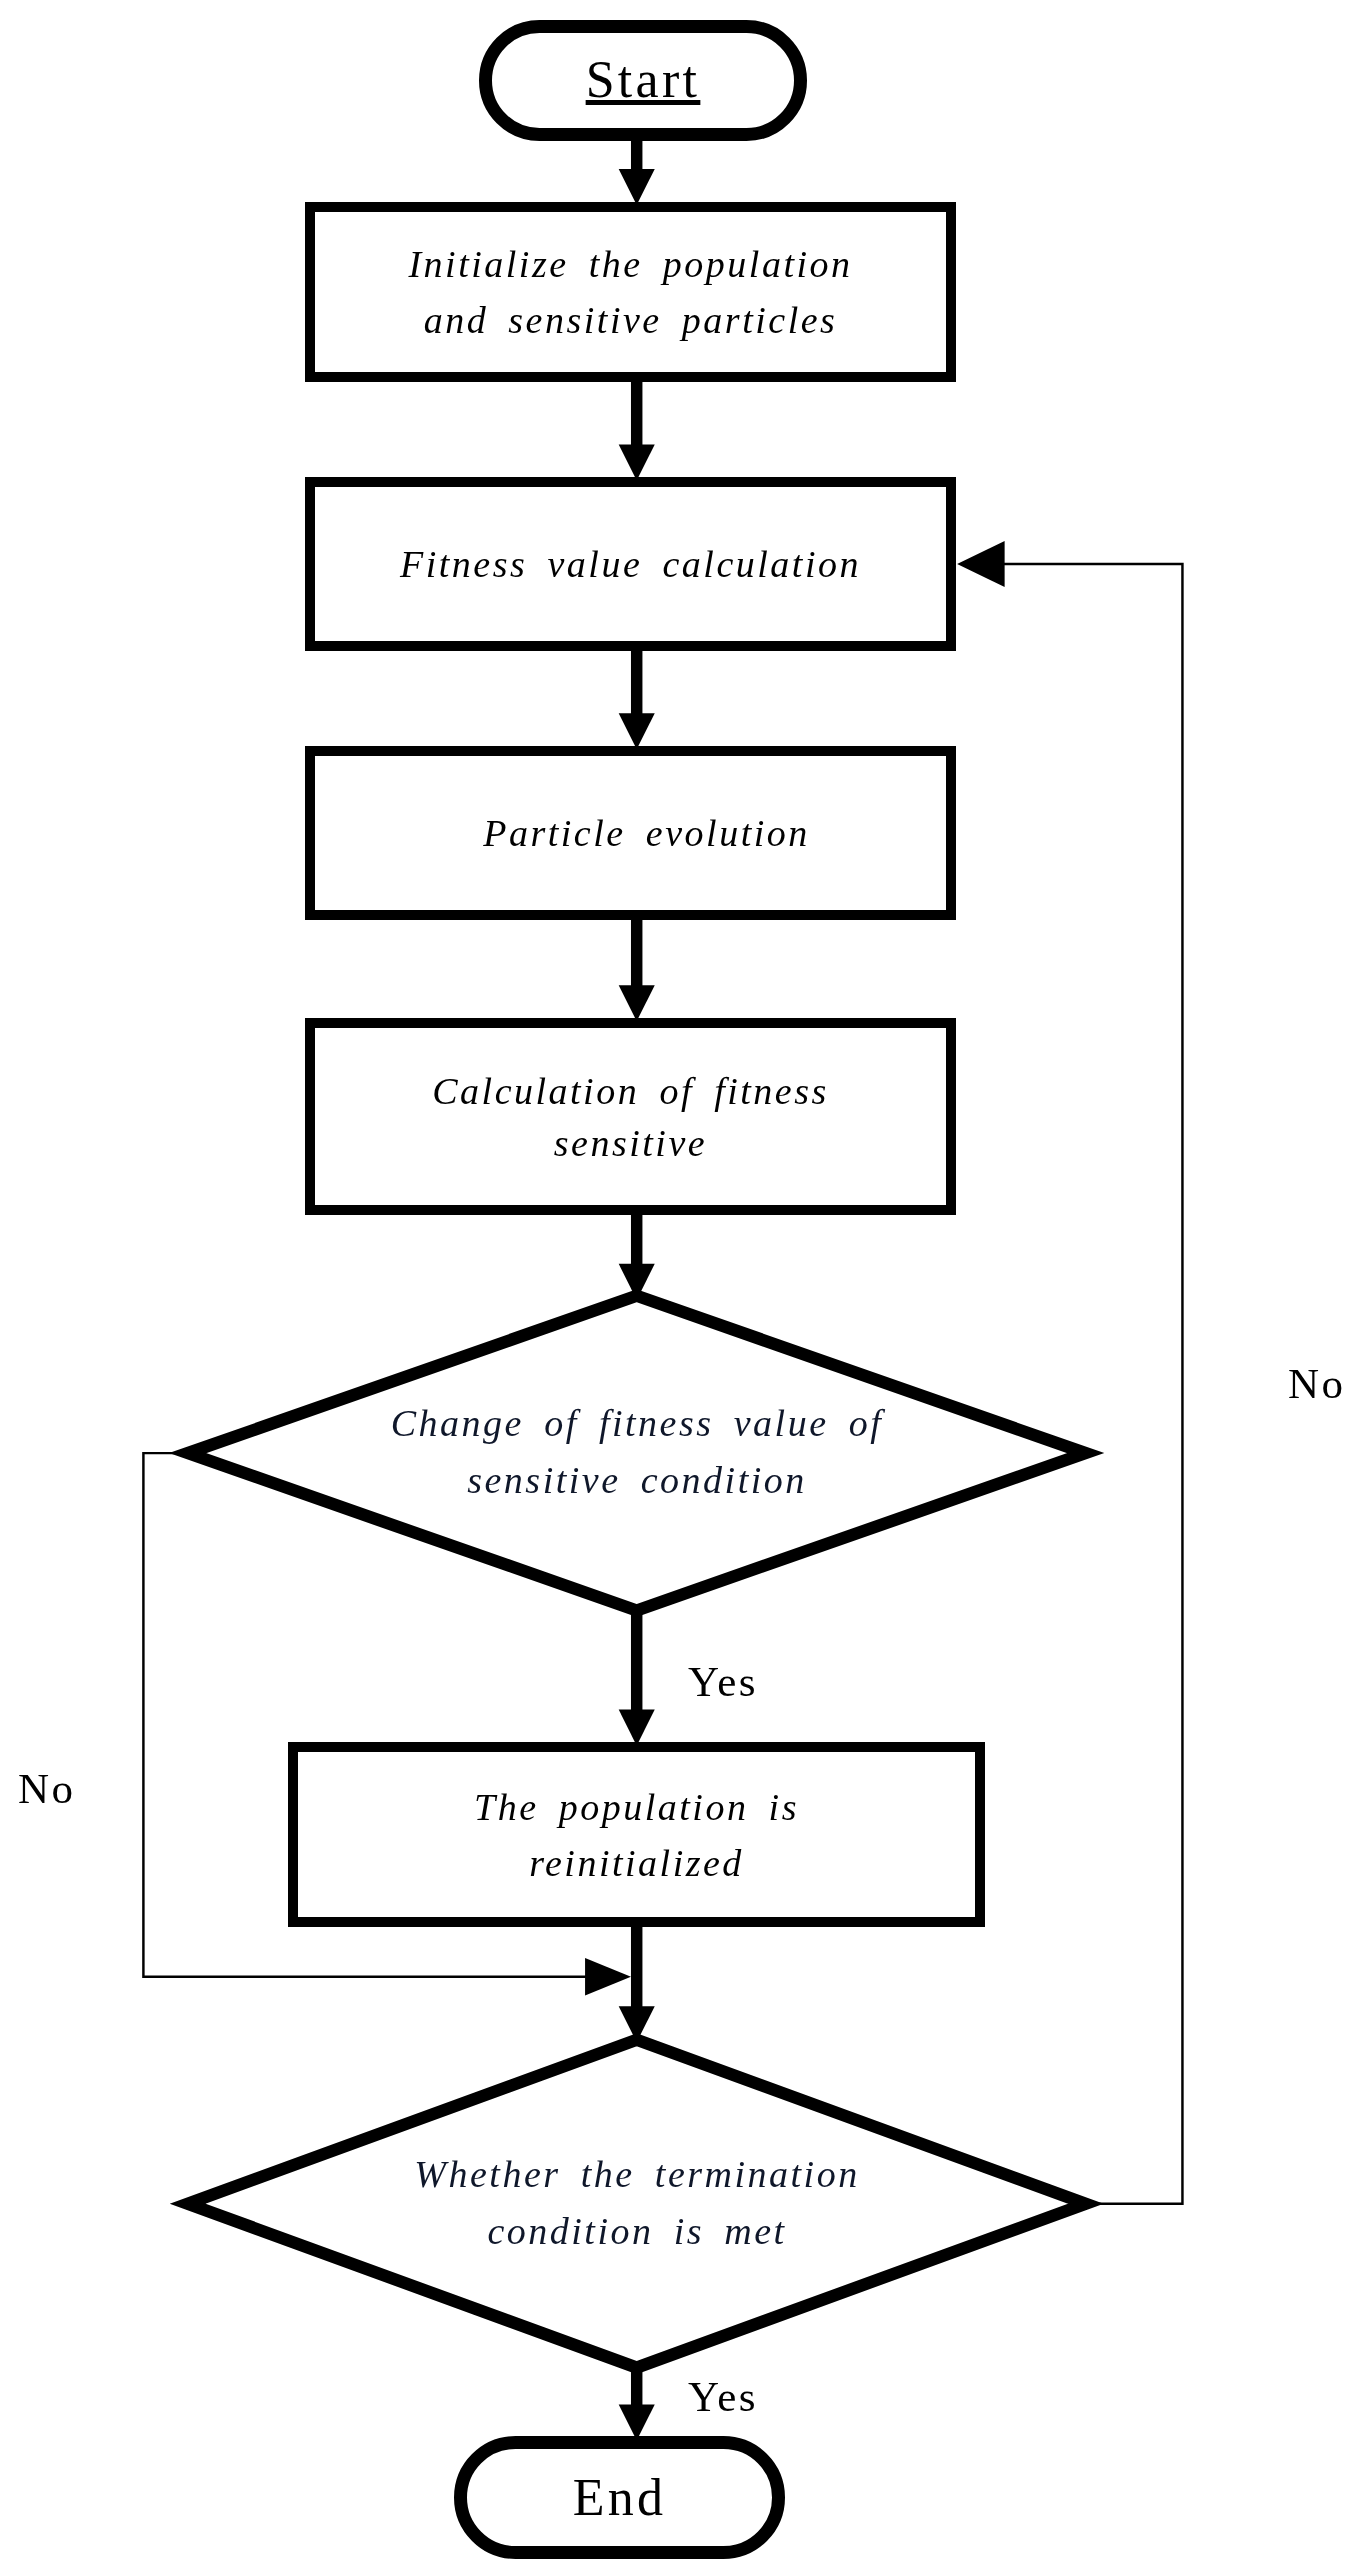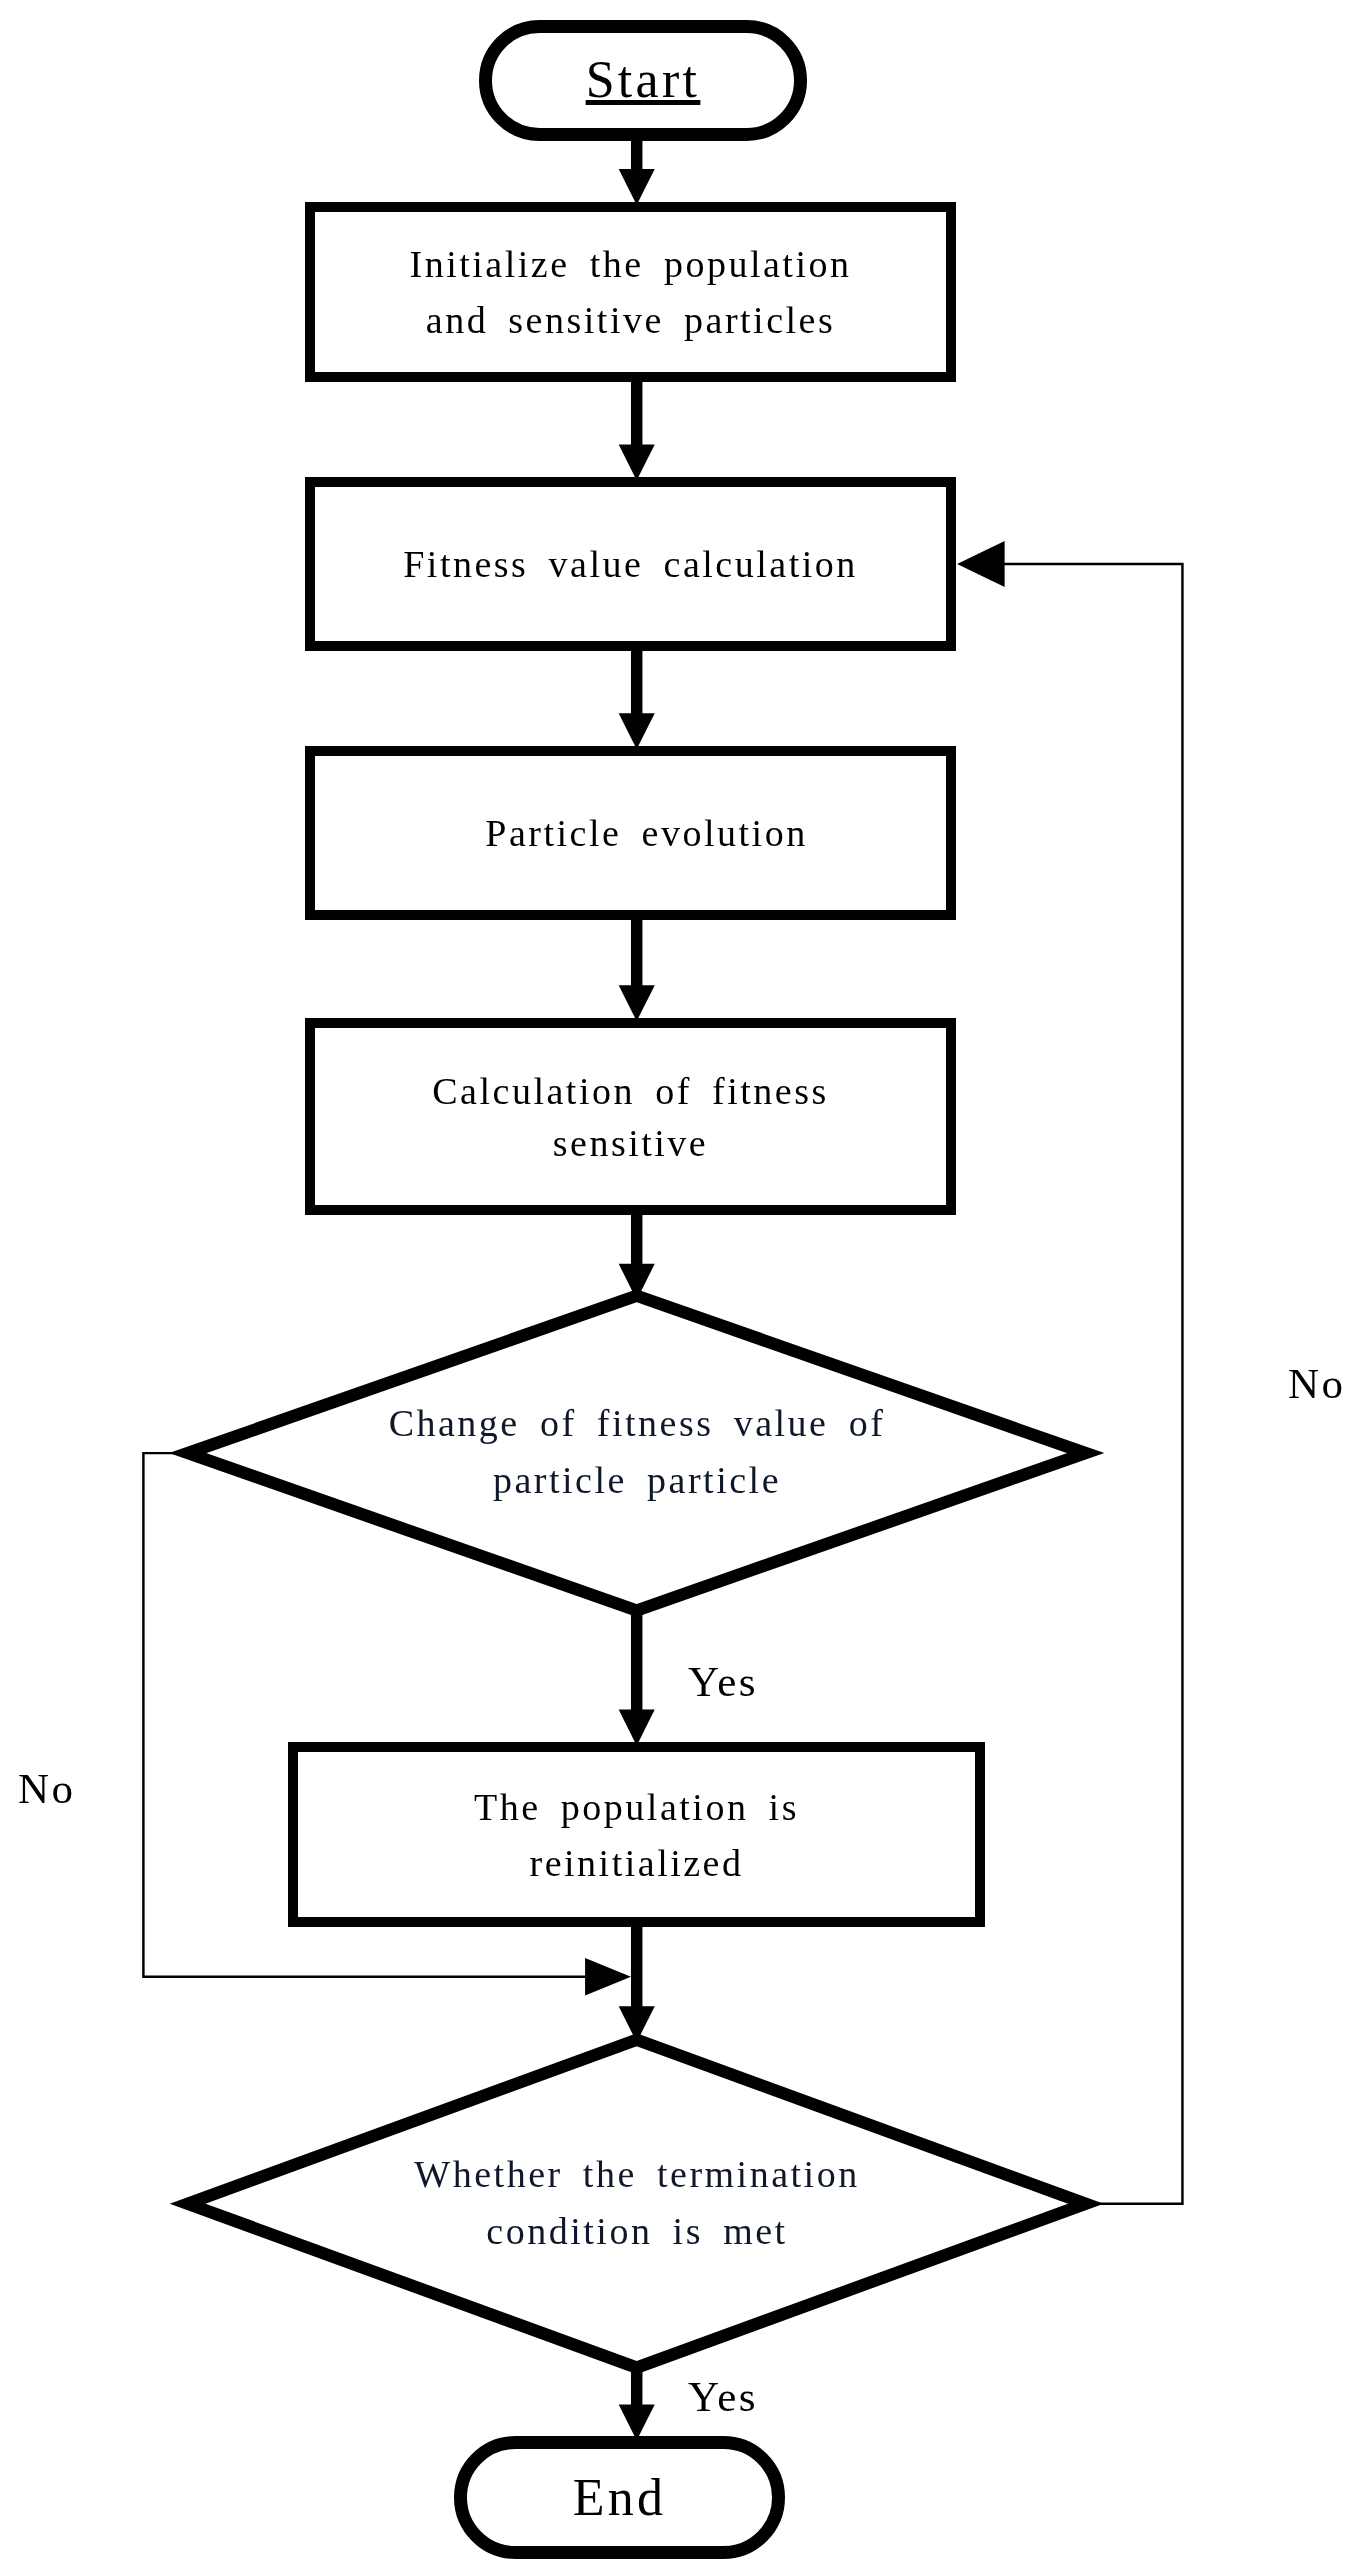--- a/index.html
+++ b/index.html
@@ -15,21 +15,21 @@
     text-align: center; background: #ffffff; color: #000000;
     font-size: 38px; line-height: 56px; letter-spacing: 2.5px; word-spacing: 8.2px;
   }
   .rect { border: 10.7px solid #000000; }
   .stadium { border: 13px solid #000000; border-radius: 69px; font-size: 52px; letter-spacing: 3.3px; }
   .diamond-label {
     position: absolute; left: 188px; width: 898px; text-align: center;
     font-size: 38px; line-height: 57px; letter-spacing: 2.5px; word-spacing: 8.2px; color: #0f172a;
   }
   .edge-label { position: absolute; font-size: 43px; letter-spacing: 2.5px; color: #000000; }
-  .line { display: block; }
+  .line { display: block; font-style: italic; }
 </style>
 </head>
 <body>
 
 <div class="canvas">
 
   <svg class="connectors" viewBox="0 0 1667 3143" xmlns="http://www.w3.org/2000/svg">
 
     <path d="M 229 1773 L 175 1773 L 175 2412 L 718 2412" fill="none" stroke="#000000" stroke-width="3"></path>
     <polygon points="770,2412 714,2389 714,2435" fill="#000000"></polygon>
@@ -82,21 +82,21 @@
     <span class="line">Particle evolution</span>
   </div>
 
   <div class="node rect" style="left:305px; top:1018px; width:651px; height:197px; line-height:52px;">
     <span class="line">Calculation of fitness</span>
     <span class="line">sensitive</span>
   </div>
 
   <div class="diamond-label" style="top:1395px;">
     <span class="line">Change of fitness value of</span>
-    <span class="line">particle particle</span>
+    <span class="line">sensitive condition</span>
   </div>
 
   <div class="node rect" style="left:288px; top:1742px; width:697px; height:185px;">
     <span class="line">The population is</span>
     <span class="line">reinitialized</span>
   </div>
 
   <div class="diamond-label" style="top:2146px;">
     <span class="line">Whether the termination</span>
     <span class="line">condition is met</span>

